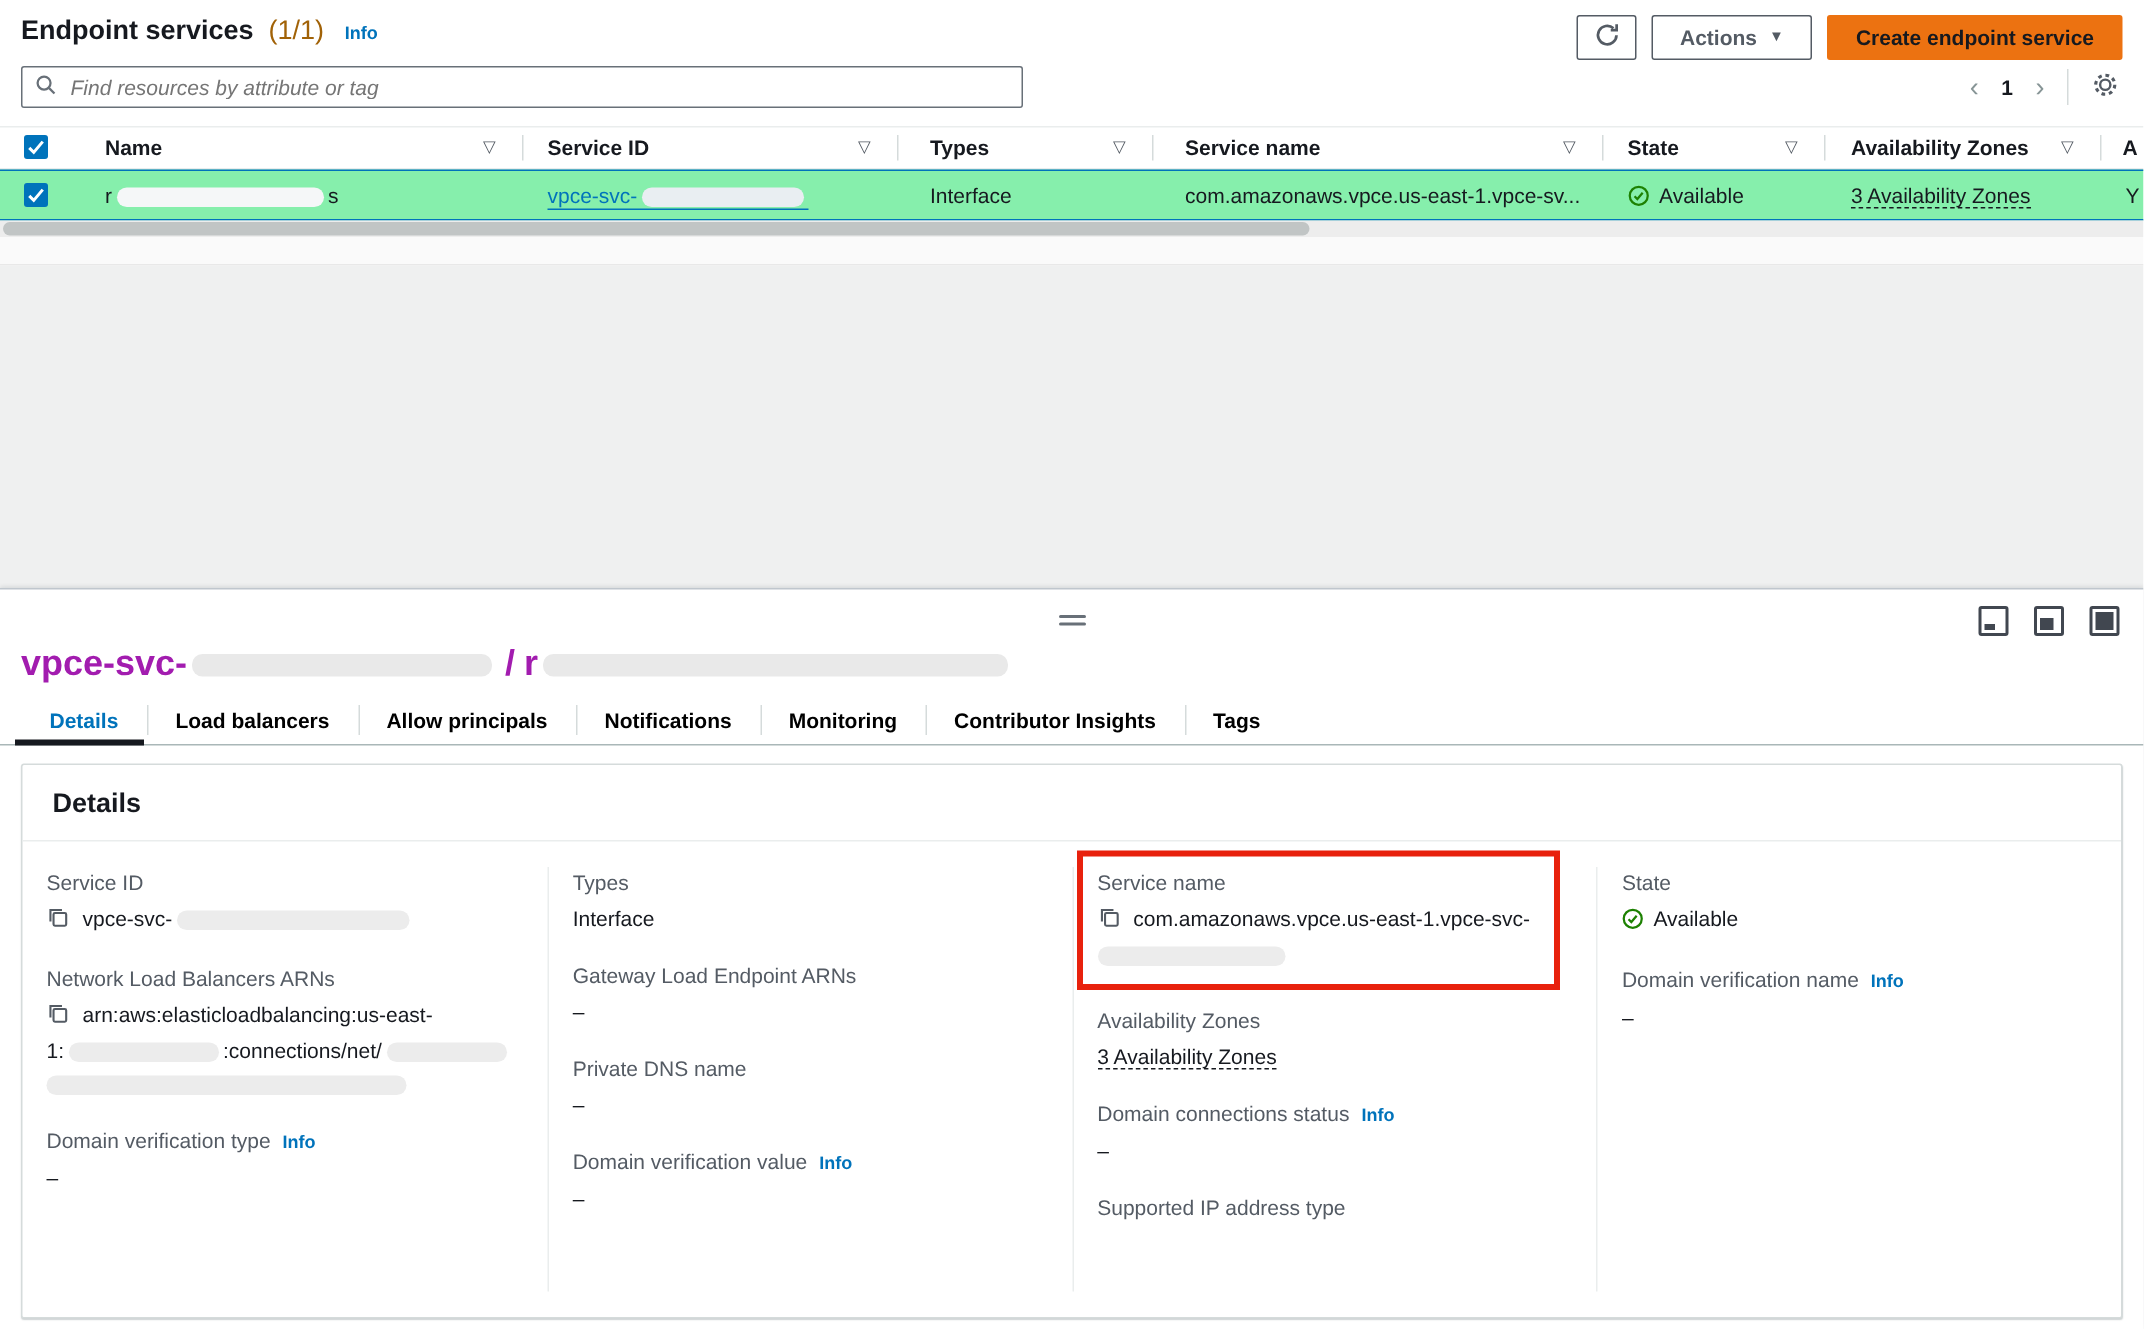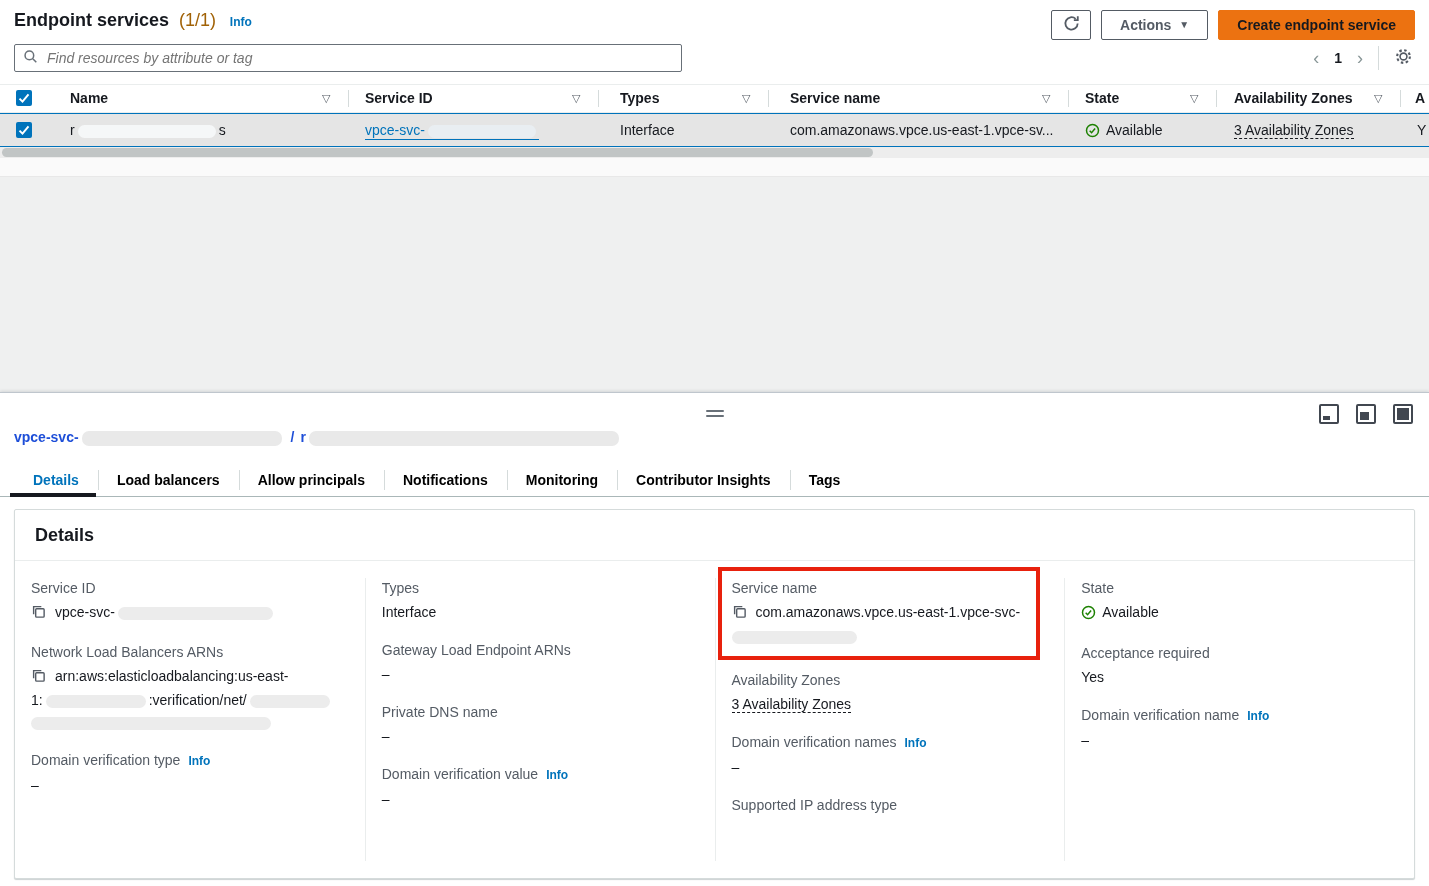--- a/index.html
+++ b/index.html
@@ -33,21 +33,21 @@
   .page-num{font-weight:700;color:#16191f;}
   .pager-div{width:1px;height:24px;background:#d5dbdb;}
   .gear-btn{cursor:pointer;display:flex;align-items:center;}
 
   
   .tbl{position:absolute;top:84px;left:0;width:1429px;}
   .thead{position:relative;height:27px;border-top:1px solid #eaeded;border-bottom:1px solid #eaeded;}
   .thead .cell{position:absolute;top:0;line-height:27px;font-weight:700;color:#16191f;white-space:nowrap;}
   .sort{position:absolute;top:0;line-height:27px;font-size:11px;color:#545b64;cursor:pointer;}
   .hdiv{position:absolute;top:5px;width:1px;height:17px;background:#d5dbdb;}
-  .trow{position:relative;height:32px;background:#e5e5e5;border-top:1px solid #0073bb;
+  .trow{position:relative;height:32px;background:#86efac;border-top:1px solid #0073bb;
         border-bottom:1px solid #0073bb;}
   .trow .cell{position:absolute;top:0;line-height:32px;white-space:nowrap;color:#16191f;}
   .cb{position:absolute;left:16px;width:16px;height:16px;background:#0073bb;border-radius:2px;cursor:pointer;}
   .redact{display:inline-block;background:#ececec;border-radius:7px;height:13px;vertical-align:middle;margin:0 3px;}
   .redact-light{background:#f5f7f8;}
   .id-link{color:#0073bb;cursor:pointer;display:inline-block;line-height:normal;vertical-align:middle;
            border-bottom:1px solid #0073bb;padding-bottom:1px;}
   .id-link .redact{background:#e9eef2;}
   .state-green{color:#1d8102;}
   .sicon{vertical-align:-3px;margin-right:6px;}
@@ -64,21 +64,21 @@
          border-top:1px solid #bfc6cd;box-shadow:0 -1px 3px rgba(0,28,36,.12);}
   .handle{position:absolute;top:17px;left:50%;transform:translateX(-50%);width:18px;cursor:row-resize;}
   .handle i{display:block;height:2px;background:#687078;margin-bottom:3px;border-radius:1px;}
   .panel-sizes{position:absolute;top:11px;right:16px;display:flex;gap:17px;}
   .ps{width:16px;height:16px;border:2px solid #414750;border-radius:2px;position:relative;cursor:pointer;background:#fff;}
   .ps i{position:absolute;background:#414750;}
   .ps1 i{left:2px;bottom:2px;width:7px;height:4px;}
   .ps2 i{left:2px;bottom:2px;width:9px;height:8px;}
   .ps3 i{left:2px;bottom:2px;top:2px;right:2px;}
 
-  .panel-title{position:absolute;top:36px;left:14px;font-size:14px;font-weight:700;color:#1d4ed8;white-space:nowrap;}
+  .panel-title{position:absolute;top:36px;left:14px;font-size:24px;font-weight:700;color:#a21caf;white-space:nowrap;}
   .panel-title .redact{height:15px;background:#e9e9e9;}
   .tsep{margin:0 6px;}
 
   .tabs{position:absolute;top:71px;left:0;right:0;height:33px;border-bottom:1px solid #aab7b8;
         display:flex;padding-left:14px;box-sizing:border-box;}
   .tab{display:flex;align-items:center;padding:0 19px;font-weight:700;color:#000000;position:relative;cursor:pointer;}
   .tab + .tab::before{content:"";position:absolute;left:0;top:6px;height:20px;width:1px;background:#d5dbdb;}
   .tab.active{color:#0073bb;}
   .tab.active::after{content:"";position:absolute;left:-4px;right:2px;bottom:-1px;height:4px;background:#16191f;}
 
@@ -250,21 +250,21 @@
                   </svg></span><span>vpce-svc-</span><span class="redact" style="width:155px;"></span></div>
           </div>
           <div class="field">
             <div class="flabel">Network Load Balancers ARNs</div>
             <div class="fvalue"><span class="copy"><svg viewBox="0 0 16 16" width="15" height="15">
                     <g fill="none" stroke="#545b64" stroke-width="1.5">
                       <rect x="5" y="5" width="9" height="9" rx="1"></rect>
                       <path d="M11 2.8H2.8V11"></path>
                     </g>
                   </svg></span><span>arn:aws:elasticloadbalancing:us-east-</span></div>
-            <div class="fvalue"><span>1:</span><span class="redact" style="width:100px;"></span><span>:verification/net/</span><span class="redact" style="width:80px;"></span></div>
+            <div class="fvalue"><span>1:</span><span class="redact" style="width:100px;"></span><span>:connections/net/</span><span class="redact" style="width:80px;"></span></div>
             <div class="fvalue"><span class="redact" style="width:240px;margin-left:0;"></span></div>
           </div>
           <div class="field">
             <div class="flabel"><span>Domain verification type</span><span class="info">Info</span></div>
             <div class="fvalue">–</div>
           </div>
         </div>
 
         <div class="dcol">
           <div class="field">
@@ -296,41 +296,37 @@
                       </g>
                     </svg></span><span>com.amazonaws.vpce.us-east-1.vpce-svc-</span></div>
               <div class="fvalue"><span class="redact" style="width:125px;margin-left:0;"></span></div>
             </div>
           </div>
           <div class="field">
             <div class="flabel">Availability Zones</div>
             <div class="fvalue"><span class="dashed">3 Availability Zones</span></div>
           </div>
           <div class="field">
-            <div class="flabel"><span>Domain verification names</span><span class="info">Info</span></div>
+            <div class="flabel"><span>Domain connections status</span><span class="info">Info</span></div>
             <div class="fvalue">–</div>
           </div>
           <div class="field">
             <div class="flabel">Supported IP address type</div>
           </div>
         </div>
 
         <div class="dcol">
           <div class="field">
             <div class="flabel">State</div>
             <div class="fvalue state-green"><span class="sicon"><svg viewBox="0 0 16 16" width="15" height="15">
                     <circle cx="8" cy="8" r="6.4" fill="none" stroke="#1d8102" stroke-width="1.6"></circle>
                     <path d="M5 8.3l2 2 3.8-4.4" fill="none" stroke="#1d8102" stroke-width="1.6"></path>
                   </svg></span><span>Available</span></div>
           </div>
           <div class="field">
-            <div class="flabel">Acceptance required</div>
-            <div class="fvalue">Yes</div>
-          </div>
-          <div class="field">
             <div class="flabel"><span>Domain verification name</span><span class="info">Info</span></div>
             <div class="fvalue">–</div>
           </div>
         </div>
 
       </div>
     </div>
   </div>
 </div>
 

